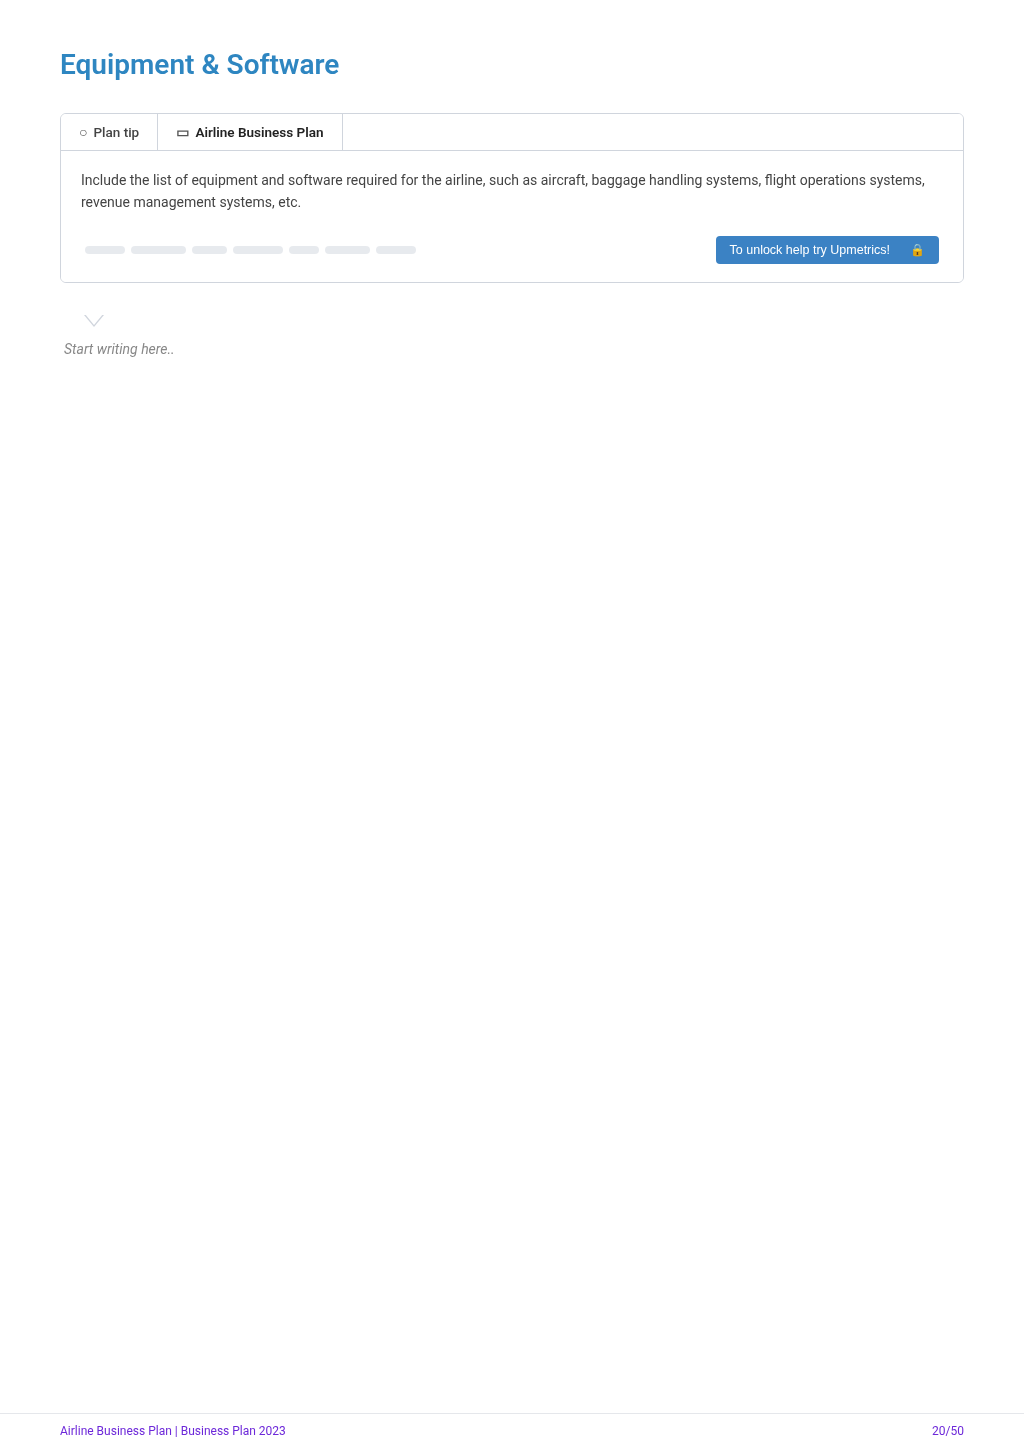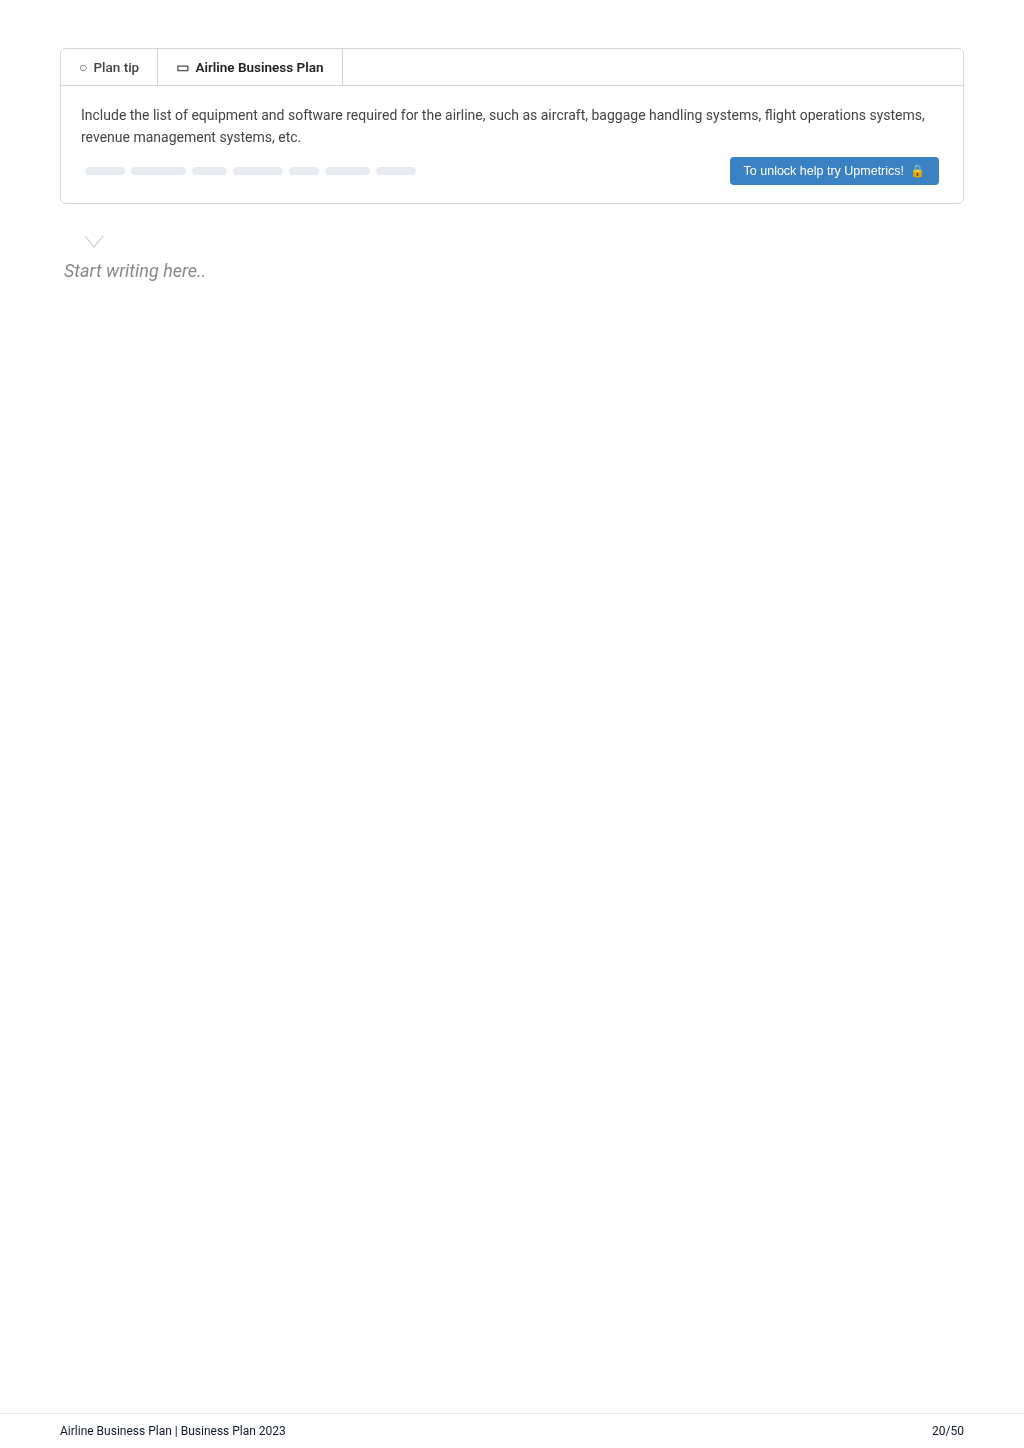--- a/index.html
+++ b/index.html
@@ -71,20 +71,21 @@
 
     .help-tip-body {
       padding: 18px 20px 14px 20px;
       background: #fff;
     }
 
     .help-tip-text {
       font-size: 14px;
       color: #444;
       line-height: 1.6;
+      margin-bottom: 14px;
     }
 
     .help-tip-footer {
       display: flex;
       justify-content: flex-end;
       align-items: center;
       padding: 8px 4px 4px 4px;
     }
 
     .blurred-text {
@@ -105,21 +106,21 @@
     .blur-dot:nth-child(2) { width: 55px; }
     .blur-dot:nth-child(3) { width: 35px; }
     .blur-dot:nth-child(4) { width: 50px; }
     .blur-dot:nth-child(5) { width: 30px; }
     .blur-dot:nth-child(6) { width: 45px; }
     .blur-dot:nth-child(7) { width: 40px; }
 
     .unlock-btn {
       display: flex;
       align-items: center;
-      gap: 6px;
+      gap: 20px;
       background: #3b82c4;
       color: #fff;
       border: none;
       border-radius: 4px;
       padding: 7px 14px;
       font-size: 12.5px;
       font-weight: 500;
       cursor: pointer;
       white-space: nowrap;
     }
@@ -149,44 +150,45 @@
       border-right: 9px solid transparent;
       border-top: 11px solid #fff;
     }
 
     .editor-area {
       margin-top: 4px;
       padding: 8px 4px;
     }
 
     .editor-placeholder {
-      font-size: 18px;
+      font-size: 14px;
       color: #888;
       font-style: italic;
     }
 
     .page-footer {
       position: fixed;
       bottom: 0;
       left: 0;
       width: 1024px;
       border-top: 1px solid #e5e7eb;
       display: flex;
       justify-content: space-between;
       align-items: center;
       padding: 10px 60px;
       background: #fff;
       font-size: 12px;
-      color: #0f172a;
+      color: #6d28d9;
     }
   </style>
 </head>
 <body>
 
 <div class="page-container">
+  <h1 class="page-title">Equipment &amp; Software</h1>
 
   <div class="help-tip-card">
     <div class="help-tip-tabs">
       <div class="tab-item">
         <span class="tab-icon">○</span>
         <span>Plan tip</span>
       </div>
       <div class="tab-item active">
         <span class="tab-icon">▭</span>
         <span>Airline Business Plan</span>

